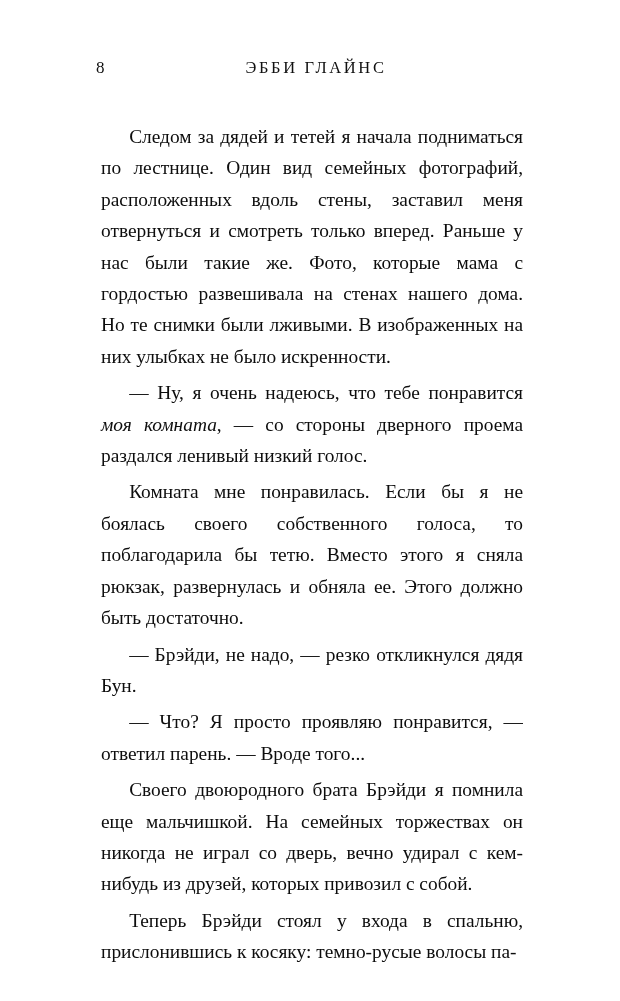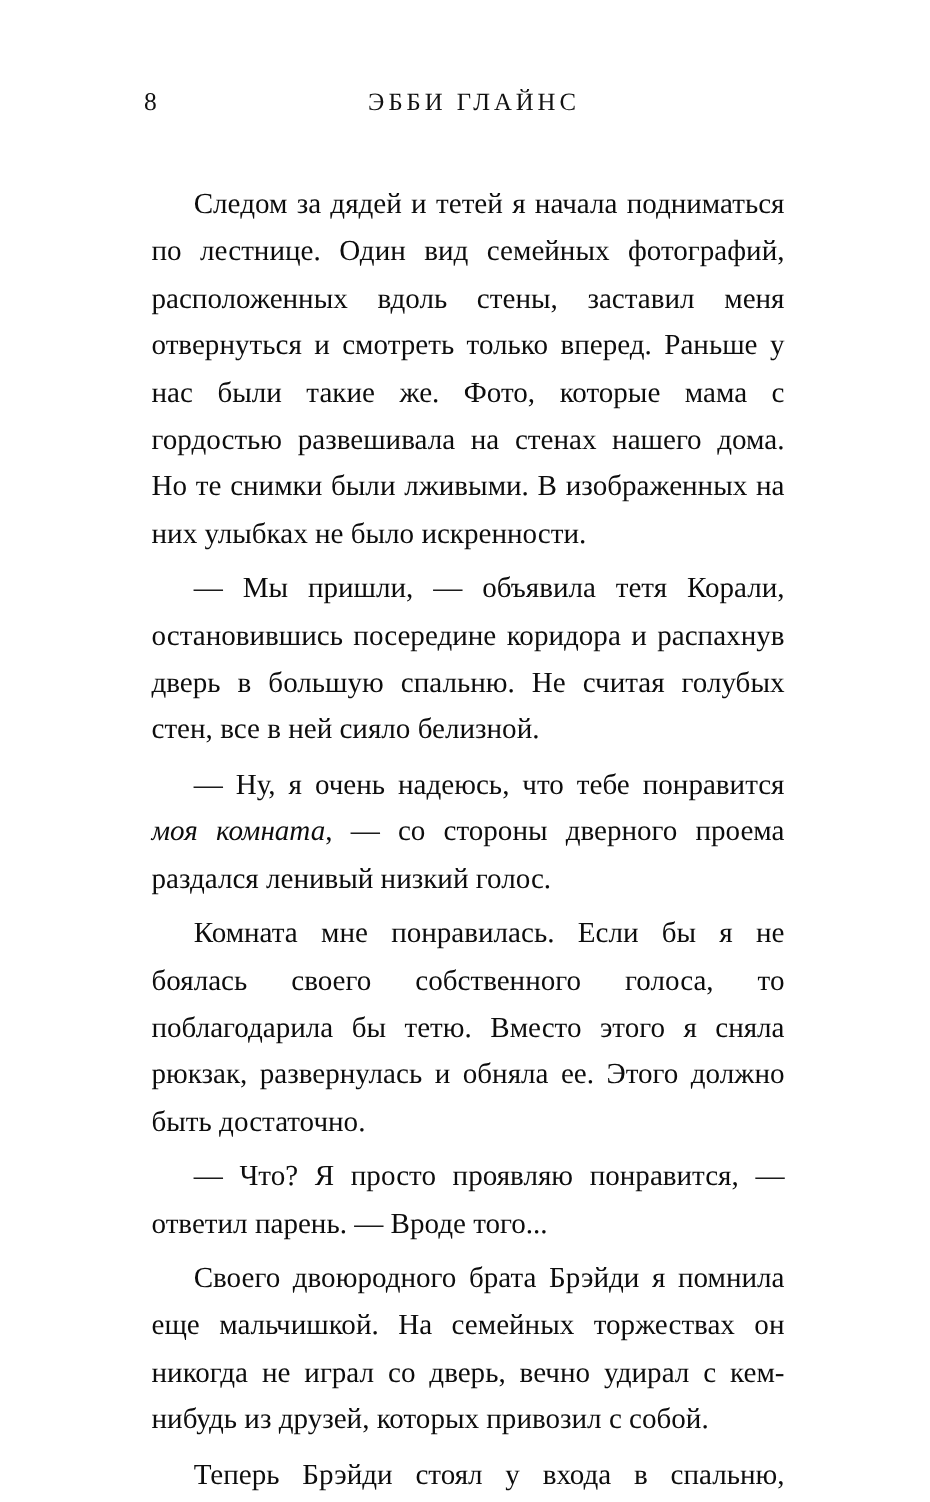--- a/index.html
+++ b/index.html
@@ -73,21 +73,21 @@
 
 <div class="page">
 
   <div class="running-head">
     <div class="folio">8</div>
     <div class="head-title">ЭББИ ГЛАЙНС</div>
   </div>
 
   <div class="body-text">
     <p>Следом за дядей и тетей я начала подниматься по лестнице. Один вид семейных фотографий, расположенных вдоль стены, заставил меня отвернуться и смотреть только вперед. Раньше у нас были такие же. Фото, которые мама с гордостью развешивала на стенах нашего дома. Но те снимки были лживыми. В изображенных на них улыбках не было искренности.</p>
-    <p>— Мы пришли, — объявила тетя Корали, остановившись посередине коридора и распахнув дверь в большую спальню. Не считая голубых стен, все в ней сияло белизной.</p>
     <p><span>— Ну, я очень надеюсь, что тебе понравится </span><span class="it">моя комната</span><span>, — со стороны дверного проема раздался ленивый низкий голос.</span></p>
     <p>Комната мне понравилась. Если бы я не боялась своего собственного голоса, то поблагодарила бы тетю. Вместо этого я сняла рюкзак, развернулась и обняла ее. Этого должно быть достаточно.</p>
+    <p>— Брэйди, не надо, — резко откликнулся дядя Бун.</p>
     <p>— Что? Я просто проявляю понравится, — ответил парень. — Вроде того...</p>
     <p>Своего двоюродного брата Брэйди я помнила еще мальчишкой. На семейных торжествах он никогда не играл со дверь, вечно удирал с кем-нибудь из друзей, которых привозил с собой.</p>
     <p>Теперь Брэйди стоял у входа в спальню, прислонившись к косяку: темно-русые волосы па-</p>
   </div>
 
 </div>
 
 </body></html>

